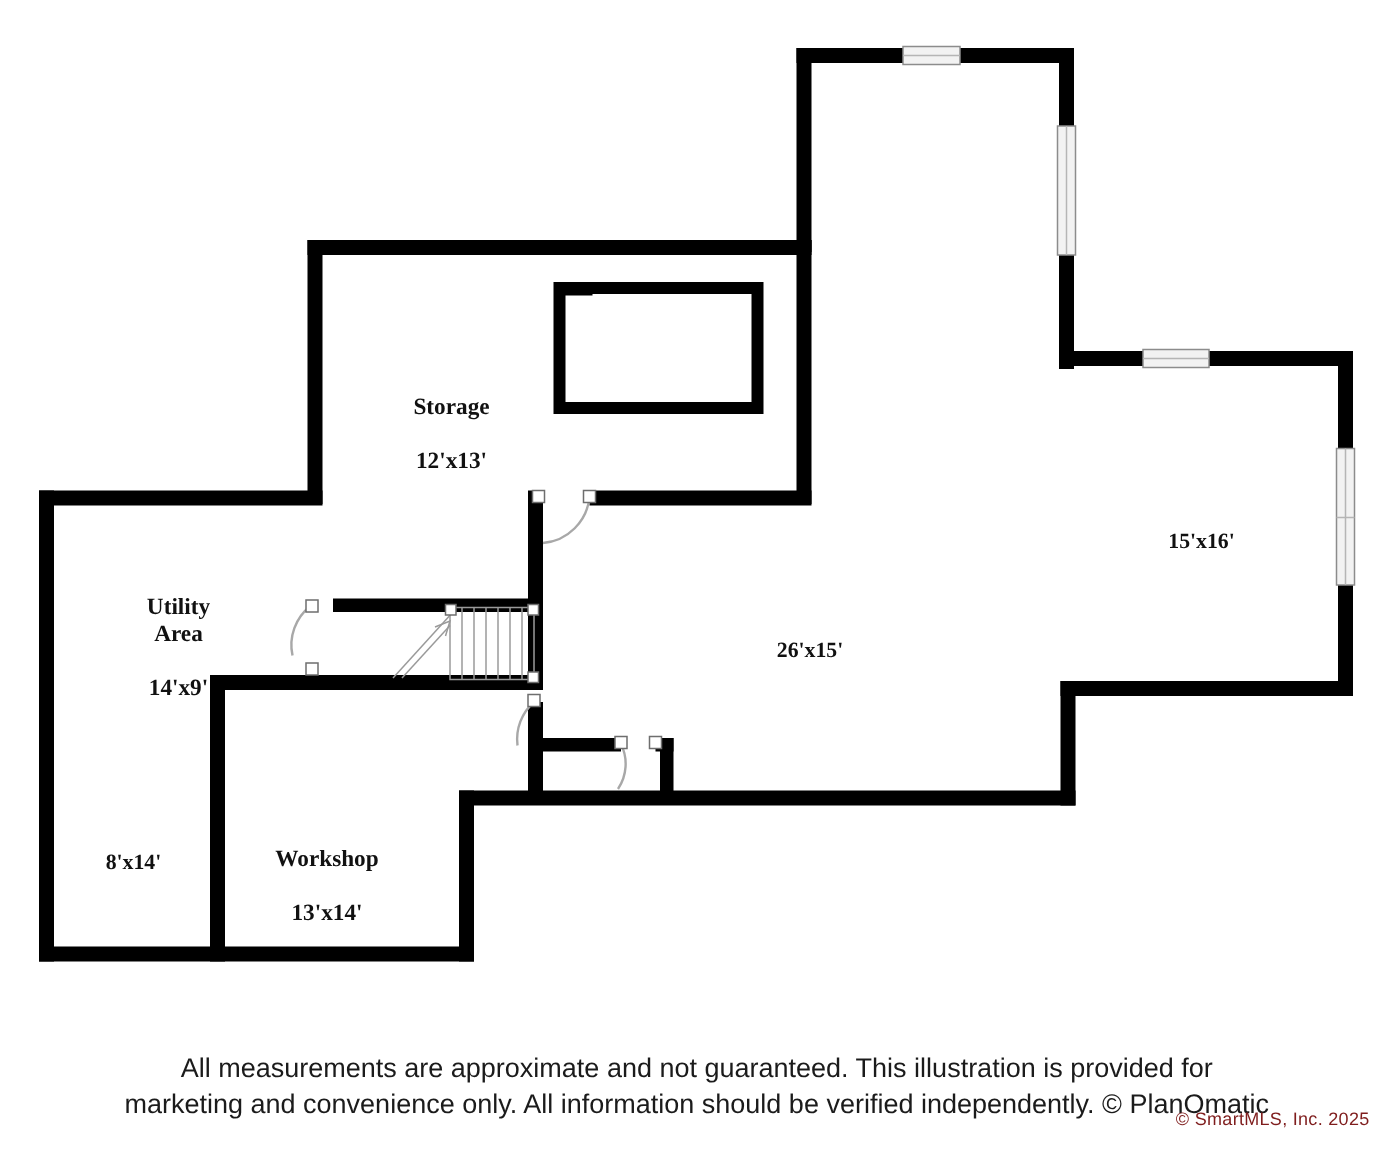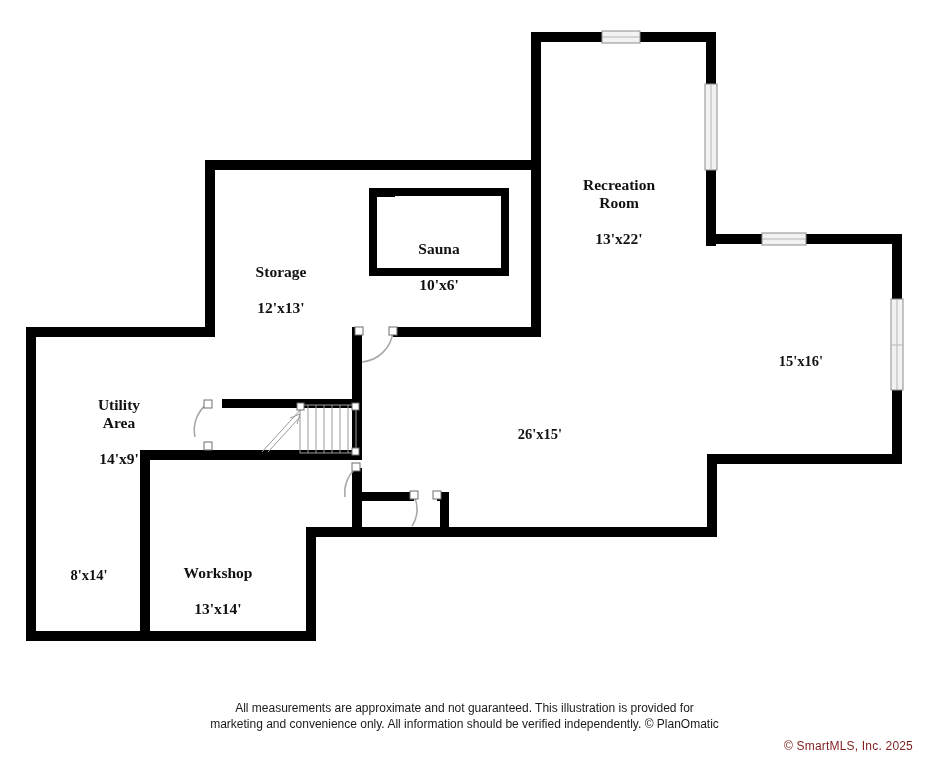--- a/index.html
+++ b/index.html
@@ -6,21 +6,21 @@
   html,body{margin:0;padding:0;background:#ffffff;}
   body{width:929px;height:768px;overflow:hidden;
        font-family:"Liberation Serif",serif;color:#000;}
   #page{position:relative;width:929px;height:768px;background:#fff;}
   #plan{position:absolute;left:0;top:0;width:929px;height:690px;}
   .label{position:absolute;text-align:center;font-family:"Liberation Serif",serif;
          font-weight:bold;color:#111;line-height:1.16;white-space:pre-line;}
   .rlabel{font-size:15.5px;}
   .dlabel{font-size:14.5px;}
   #footer{position:absolute;left:0;top:700px;width:929px;text-align:center;
-          font-family:"Liberation Sans",sans-serif;font-size:12px;color:#1b1b1b;
+          font-family:"Liberation Sans",sans-serif;font-size:18px;color:#1b1b1b;
           line-height:1.35;}
   #footer span{display:block;}
   #watermark{position:absolute;right:16px;top:739px;text-align:right;
              font-family:"Liberation Sans",sans-serif;font-size:12px;
              color:#7f1d1d;letter-spacing:.2px;}
 </style>
 </head>
 <body>
 
 <div id="page">
@@ -139,35 +139,26 @@
         <line x1="268" y1="452" x2="300" y2="417"></line>
         <path d="M 290 418 L 300 414 L 297 424"></path>
       </g>
       <rect x="297" y="403" width="7" height="7" fill="#fff" stroke="#6e6e6e" stroke-width="1"></rect>
       <rect x="352" y="403" width="7" height="7" fill="#fff" stroke="#6e6e6e" stroke-width="1"></rect>
       <rect x="352" y="448" width="7" height="7" fill="#fff" stroke="#6e6e6e" stroke-width="1"></rect>
     </g>
 
   </svg>
 
-  <div class="label rlabel" style="left:549px;top:158px;width:140px;">
-    <span>Recreation
-Room</span><br>
-    <span>13'x22'</span>
-  </div>
 
-  <div class="label rlabel" style="left:216px;top:245px;width:130px;">
+  <div class="label rlabel" style="left:236px;top:245px;width:130px;">
     <span>Storage</span><br>
     <span>12'x13'</span>
   </div>
 
-  <div class="label rlabel" style="left:379px;top:222px;width:120px;">
-    <span>Sauna</span><br>
-    <span>10'x6'</span>
-  </div>
 
   <div class="label rlabel" style="left:59px;top:378px;width:120px;">
     <span>Utility
 Area</span><br>
     <span>14'x9'</span>
   </div>
 
   <div class="label rlabel" style="left:148px;top:546px;width:140px;">
     <span>Workshop</span><br>
     <span>13'x14'</span>

